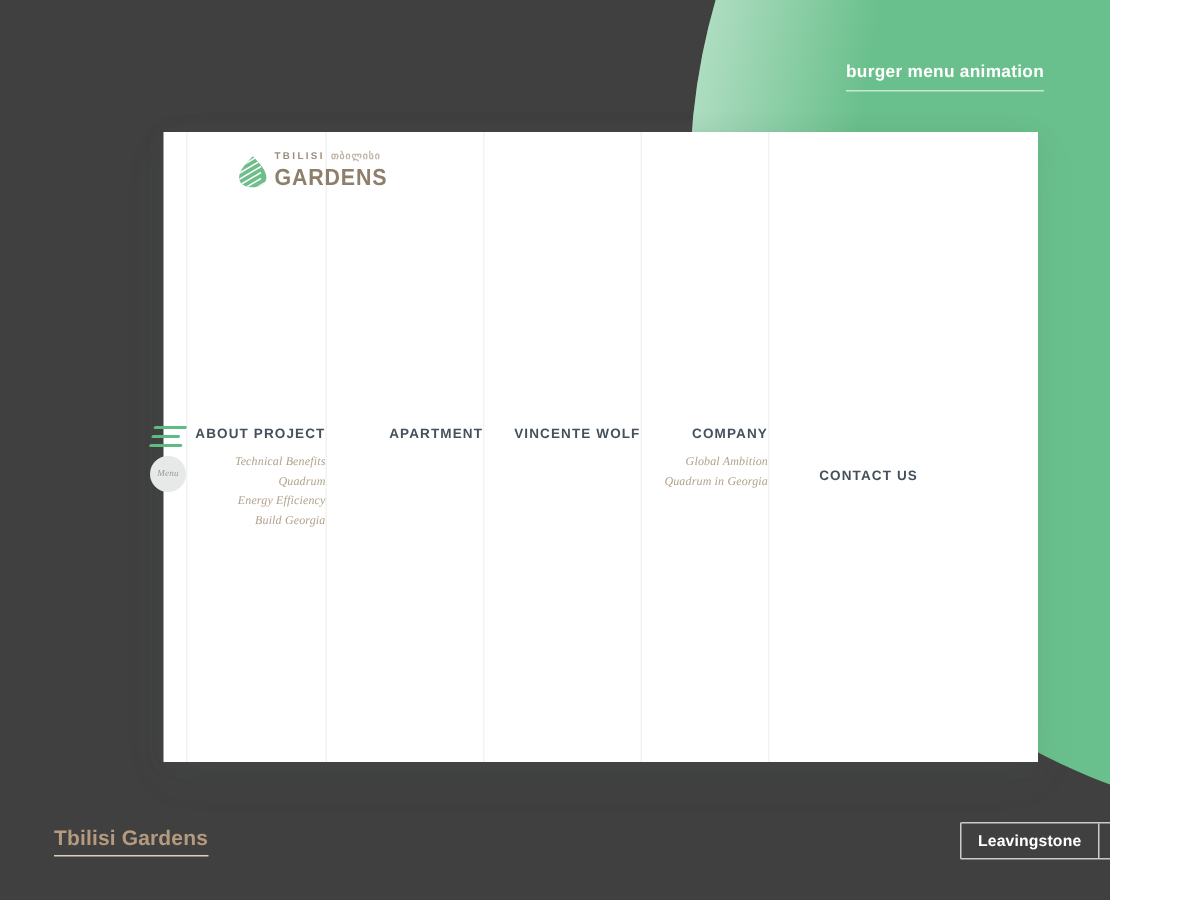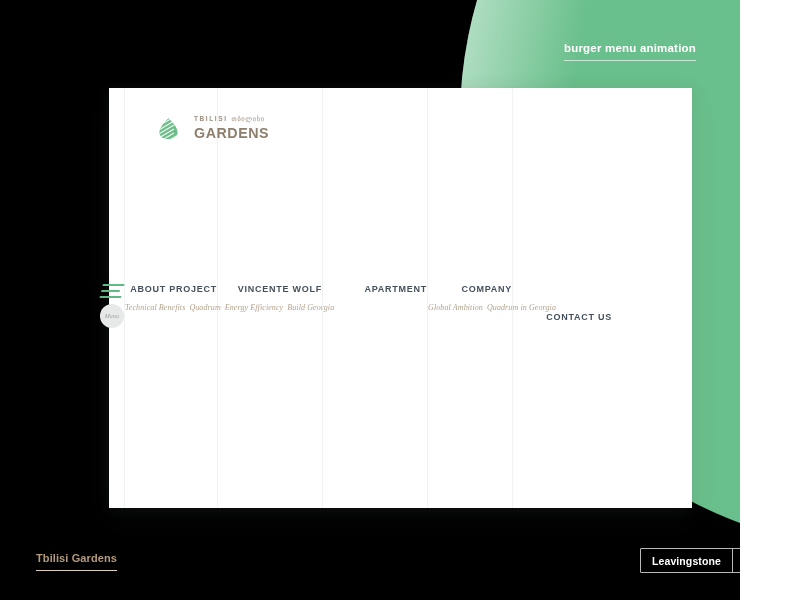--- a/index.html
+++ b/index.html
@@ -13,21 +13,21 @@
     background: #ffffff;
     font-family: "Liberation Sans", sans-serif;
     position: relative;
   }
   #stage {
     position: absolute;
     inset: 0;
     width: 740px;
     height: 600px;
     overflow: hidden;
-    background: #000000;
+    background: #404040;
   }
 
   
   .green-circle {
     position: absolute;
     left: 460px;
     top: -310px;
     width: 860px;
     height: 860px;
     border-radius: 50%;
@@ -58,21 +58,21 @@
     line-height: 14px;
     white-space: nowrap;
   }
 
   
   .bottom-label {
     position: absolute;
     left: 36px;
     top: 551px;
     color: #b49b7e;
-    font-size: 11px;
+    font-size: 14px;
     font-weight: 700;
     letter-spacing: 0.1px;
     padding-bottom: 5px;
     border-bottom: 1.5px solid #ddcfbe;
     line-height: 14px;
     white-space: nowrap;
   }
 
   
   .ls-badge {
@@ -133,24 +133,24 @@
   .col-apt    { width: 105px; }
   .col-vw     { width: 105px; }
   .col-show   { width: 80px; }
   .col-comp   { width: 85px; }
   .col-contact{ width: 99px; }
 
   
   .logo {
     position: absolute;
     left: 33px;
-    top: 28px;
+    top: 14px;
     display: flex;
     align-items: flex-end;
-    gap: 15px;
+    gap: 4px;
   }
   .logo-mark { width: 21px; height: 23px; display:block; }
   .logo-text { line-height: 1; }
   .logo-top {
     display: flex;
     align-items: center;
     gap: 4px;
     margin-bottom: 2px;
   }
   .logo-tbilisi {
@@ -187,21 +187,21 @@
     font-size: 9px;
     font-weight: 700;
     letter-spacing: 0.75px;
     color: #44505c;
     white-space: nowrap;
     font-family: "Liberation Sans Narrow", "Liberation Sans", sans-serif;
   }
   .sub-list {
     margin-top: 9px;
     display: flex;
-    flex-direction: row;
+    flex-direction: column;
     gap: 4px;
   }
   .sub-item {
     font-family: "Liberation Serif", serif;
     font-style: italic;
     font-size: 8px;
     color: #b3a28c;
     white-space: nowrap;
     letter-spacing: 0.1px;
   }
@@ -317,29 +317,29 @@
           <div class="menu-title">ABOUT PROJECT</div>
           <div class="sub-list">
             <div class="sub-item">Technical Benefits</div>
             <div class="sub-item">Quadrum</div>
             <div class="sub-item">Energy Efficiency</div>
             <div class="sub-item">Build Georgia</div>
           </div>
         </div>
       </div>
 
+      <div class="col col-apt">
+        <div class="menu-row">
+          <div class="menu-title">APARTMENT</div>
+        </div>
+      </div>
+
       <div class="col col-vw">
         <div class="menu-row">
           <div class="menu-title">VINCENTE WOLF</div>
-        </div>
-      </div>
-
-      <div class="col col-apt">
-        <div class="menu-row">
-          <div class="menu-title">APARTMENT</div>
         </div>
       </div>
 
 
       <div class="col col-comp">
         <div class="menu-row">
           <div class="menu-title">COMPANY</div>
           <div class="sub-list">
             <div class="sub-item">Global Ambition</div>
             <div class="sub-item">Quadrum in Georgia</div>

